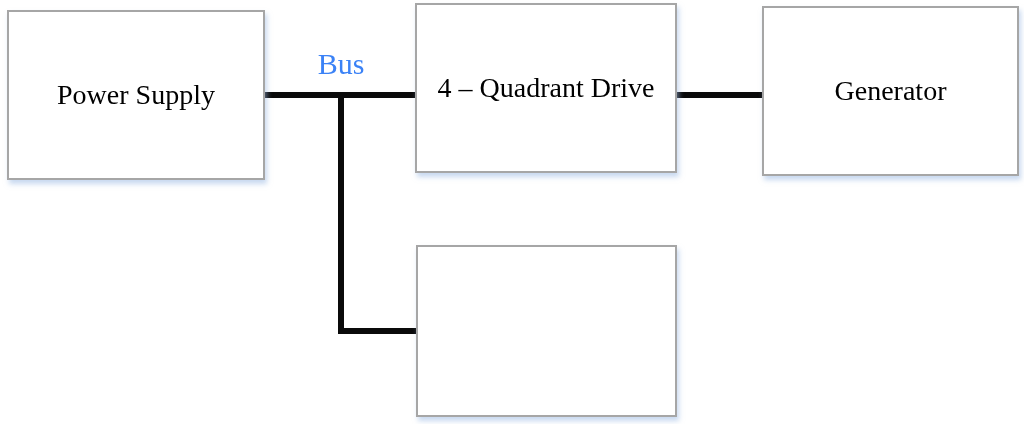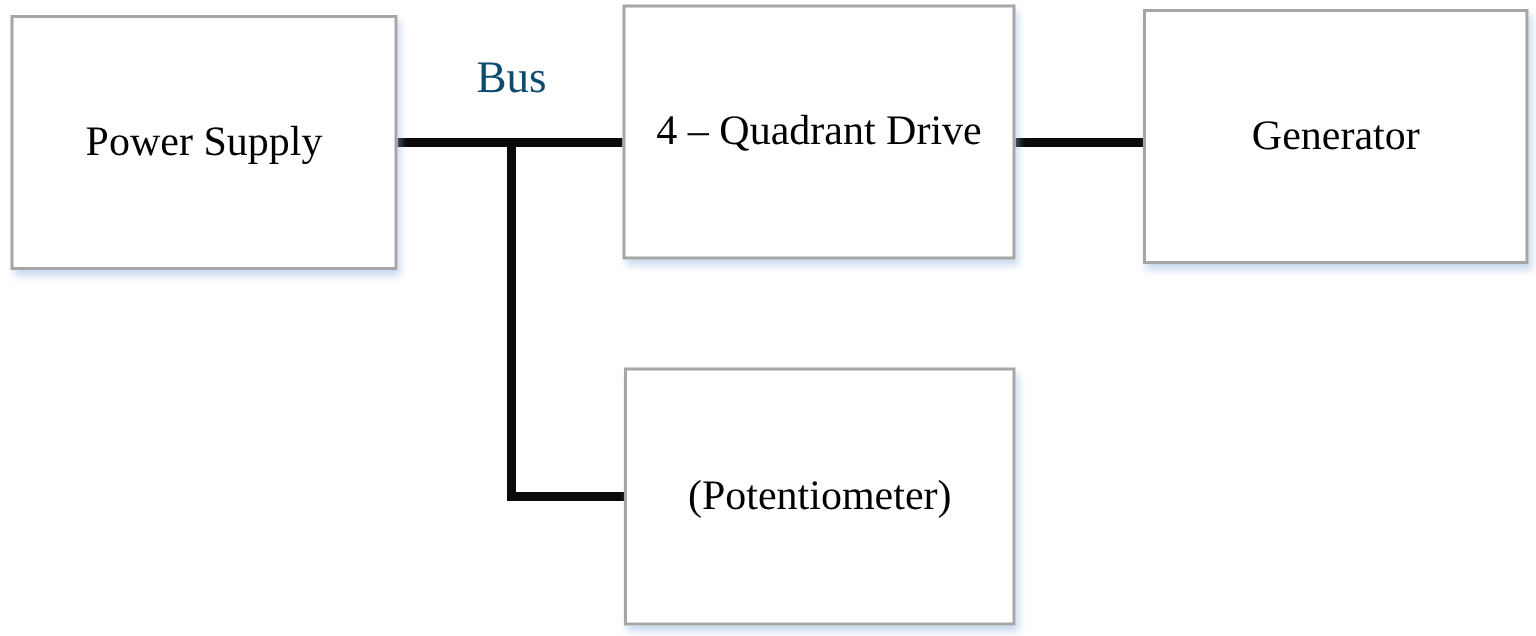--- a/index.html
+++ b/index.html
@@ -41,26 +41,26 @@
     background: #0a0a0a;
   }
   #wire-supply-to-drive { left: 263px; top: 92px;  width: 154px; height: 6px; }
   #wire-drive-to-gen    { left: 675px; top: 92px;  width: 89px;  height: 6px; }
   #wire-bus-drop        { left: 338px; top: 92px;  width: 6px;   height: 242px; }
   #wire-drop-to-load    { left: 338px; top: 328px; width: 80px;  height: 6px; }
 
   #bus-label {
     position: absolute;
     left: 341px;
-    top: 52px;
+    top: 64px;
     transform: translate(-50%, -50%);
     font-size: 30px;
     line-height: 1;
     white-space: nowrap;
-    color: #0c4a6e;
+    color: #3b82f6;
   }
 </style>
 </head>
 <body>
 
 <div id="canvas">
 
   <div class="wire" id="wire-supply-to-drive"></div>
   <div class="wire" id="wire-bus-drop"></div>
   <div class="wire" id="wire-drop-to-load"></div>
@@ -74,16 +74,15 @@
 
   <div class="block" id="block-quadrant-drive">
     <span>4 – Quadrant Drive</span>
   </div>
 
   <div class="block" id="block-generator">
     <span>Generator</span>
   </div>
 
   <div class="block" id="block-variable-load">
-    <span>(Potentiometer)</span>
   </div>
 
 </div>
 
 </body></html>

